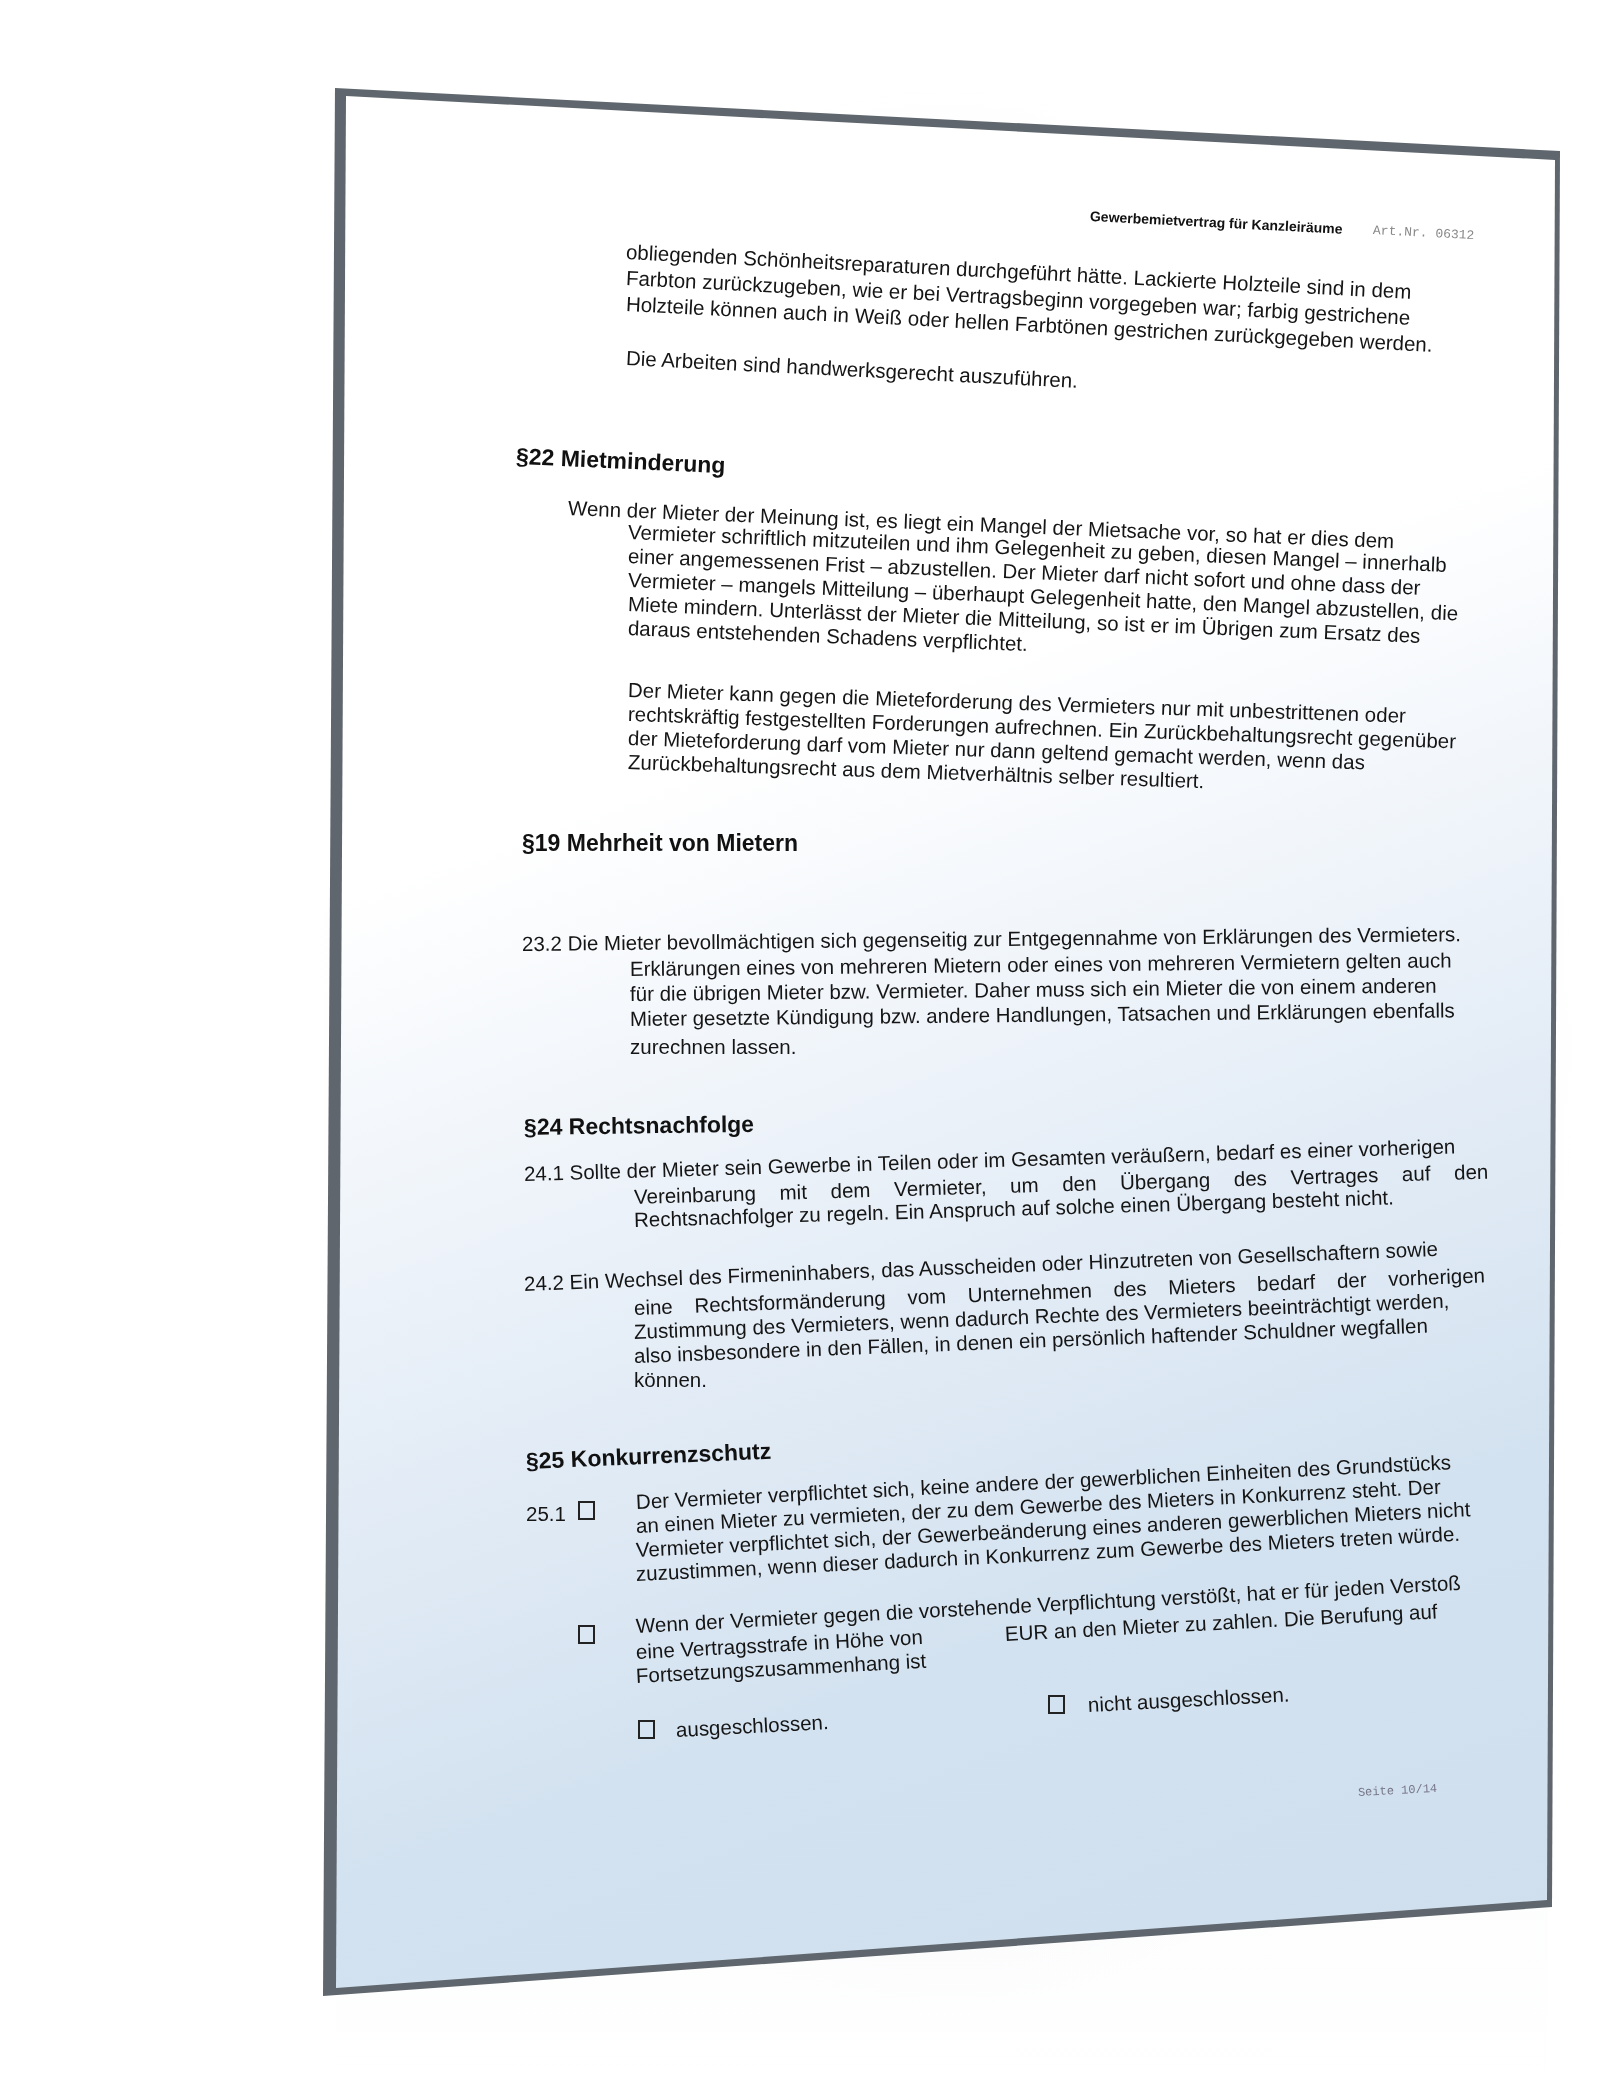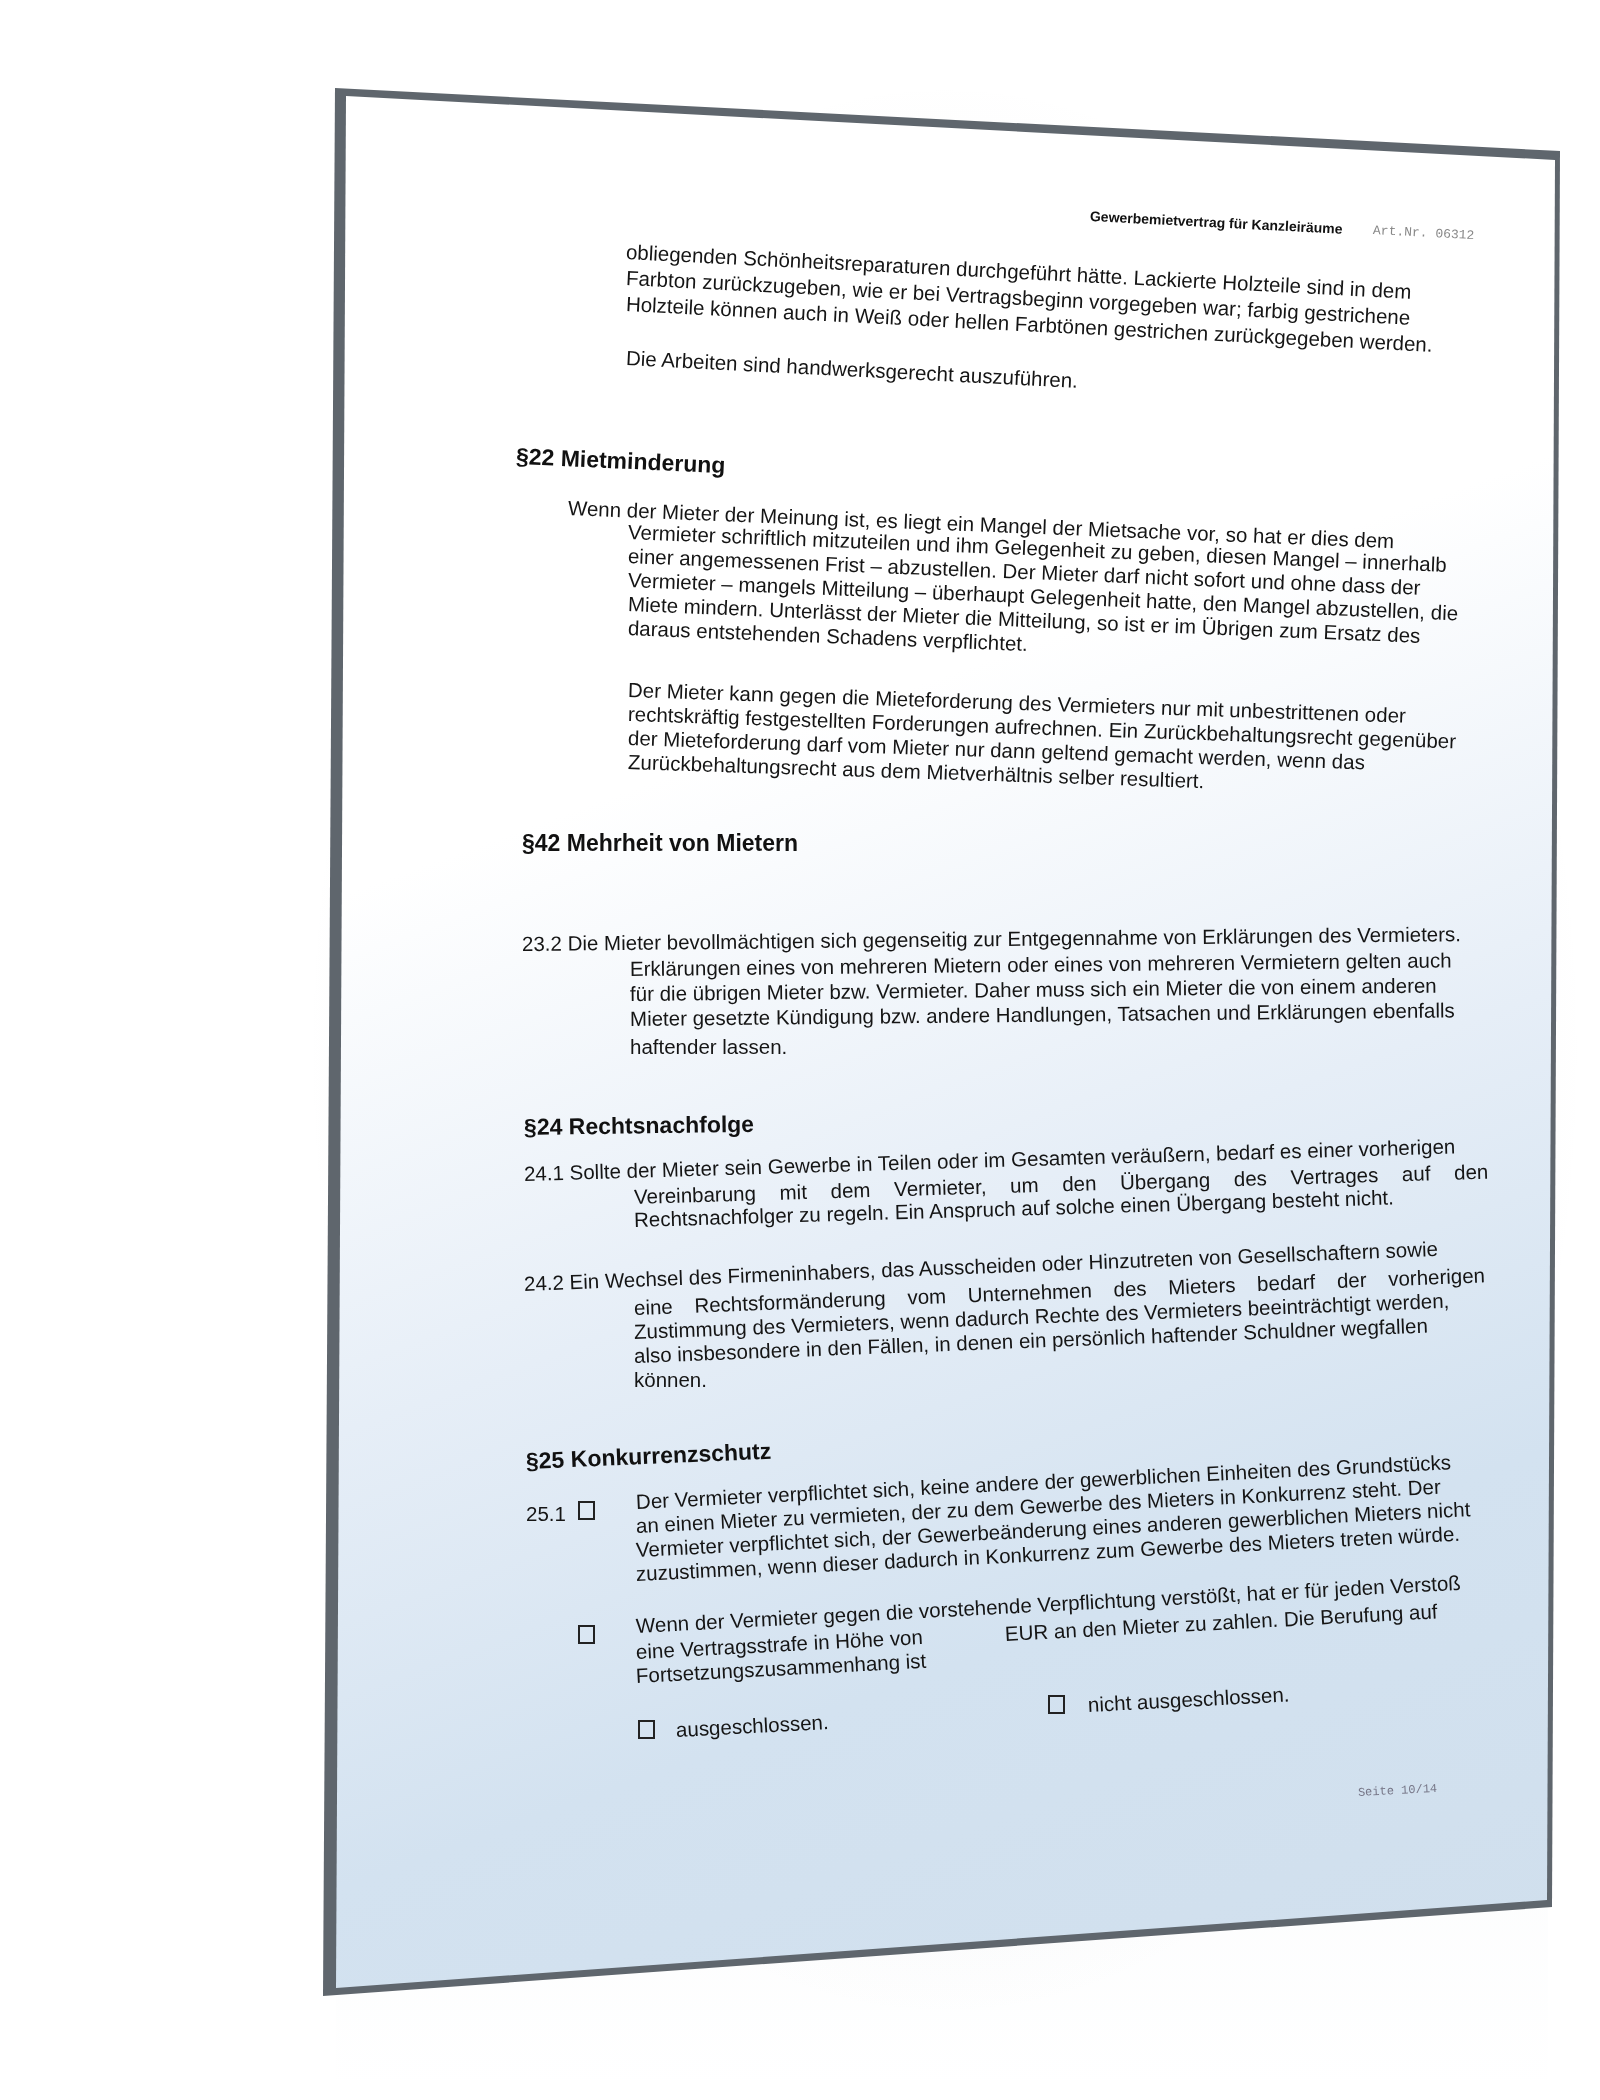--- a/index.html
+++ b/index.html
@@ -77,26 +77,26 @@
   <div class="line tilt" style="left:628px; top:544px; transform:rotate(2.3deg);">einer angemessenen Frist – abzustellen. Der Mieter darf nicht sofort und ohne dass der</div>
   <div class="line tilt" style="left:628px; top:568px; transform:rotate(2.3deg);">Vermieter – mangels Mitteilung – überhaupt Gelegenheit hatte, den Mangel abzustellen, die</div>
   <div class="line tilt" style="left:628px; top:592px; transform:rotate(2.3deg);">Miete mindern. Unterlässt der Mieter die Mitteilung, so ist er im Übrigen zum Ersatz des</div>
   <div class="line tilt" style="left:628px; top:616px; transform:rotate(2.3deg);">daraus entstehenden Schadens verpflichtet.</div>
 
   <div class="line tilt" style="left:628px; top:678px; transform:rotate(1.9deg);">Der Mieter kann gegen die Mieteforderung des Vermieters nur mit unbestrittenen oder</div>
   <div class="line tilt" style="left:628px; top:702px; transform:rotate(1.9deg);">rechtskräftig festgestellten Forderungen aufrechnen. Ein Zurückbehaltungsrecht gegenüber</div>
   <div class="line tilt" style="left:628px; top:726px; transform:rotate(1.9deg);">der Mieteforderung darf vom Mieter nur dann geltend gemacht werden, wenn das</div>
   <div class="line tilt" style="left:628px; top:750px; transform:rotate(1.9deg);">Zurückbehaltungsrecht aus dem Mietverhältnis selber resultiert.</div>
 
-  <div class="h" style="left:522px; top:830px;">§42 Mehrheit von Mietern</div>
+  <div class="h" style="left:522px; top:830px;">§19 Mehrheit von Mietern</div>
   <div class="line tilt" style="left:522px; top:932px; transform:rotate(-0.6deg);">23.2 Die Mieter bevollmächtigen sich gegenseitig zur Entgegennahme von Erklärungen des Vermieters.</div>
   <div class="line tilt" style="left:630px; top:957px; transform:rotate(-0.6deg);">Erklärungen eines von mehreren Mietern oder eines von mehreren Vermietern gelten auch</div>
   <div class="line tilt" style="left:630px; top:982px; transform:rotate(-0.6deg);">für die übrigen Mieter bzw. Vermieter. Daher muss sich ein Mieter die von einem anderen</div>
   <div class="line tilt" style="left:630px; top:1007px; transform:rotate(-0.6deg);">Mieter gesetzte Kündigung bzw. andere Handlungen, Tatsachen und Erklärungen ebenfalls</div>
-  <div class="line" style="left:630px; top:1035px;">haftender lassen.</div>
+  <div class="line" style="left:630px; top:1035px;">zurechnen lassen.</div>
 
   <div class="h tilt" style="left:524px; top:1114px; transform:rotate(-0.8deg);">§24 Rechtsnachfolge</div>
   <div class="line tilt" style="left:524px; top:1162px; transform:rotate(-1.7deg);">24.1 Sollte der Mieter sein Gewerbe in Teilen oder im Gesamten veräußern, bedarf es einer vorherigen</div>
   <div class="line tilt" style="left:634px; top:1185px; width:805px; word-spacing:18px; transform:rotate(-1.7deg);">Vereinbarung mit dem Vermieter, um den Übergang des Vertrages auf den</div>
   <div class="line tilt" style="left:634px; top:1208px; transform:rotate(-1.7deg);">Rechtsnachfolger zu regeln. Ein Anspruch auf solche einen Übergang besteht nicht.</div>
 
   <div class="line tilt" style="left:524px; top:1272px; transform:rotate(-2.2deg);">24.2 Ein Wechsel des Firmeninhabers, das Ausscheiden oder Hinzutreten von Gesellschaftern sowie</div>
   <div class="line tilt" style="left:634px; top:1296px; word-spacing:16px; transform:rotate(-2.2deg);">eine Rechtsformänderung vom Unternehmen des Mieters bedarf der vorherigen</div>
   <div class="line tilt" style="left:634px; top:1320px; transform:rotate(-2.2deg);">Zustimmung des Vermieters, wenn dadurch Rechte des Vermieters beeinträchtigt werden,</div>
   <div class="line tilt" style="left:634px; top:1344px; transform:rotate(-2.2deg);">also insbesondere in den Fällen, in denen ein persönlich haftender Schuldner wegfallen</div>

